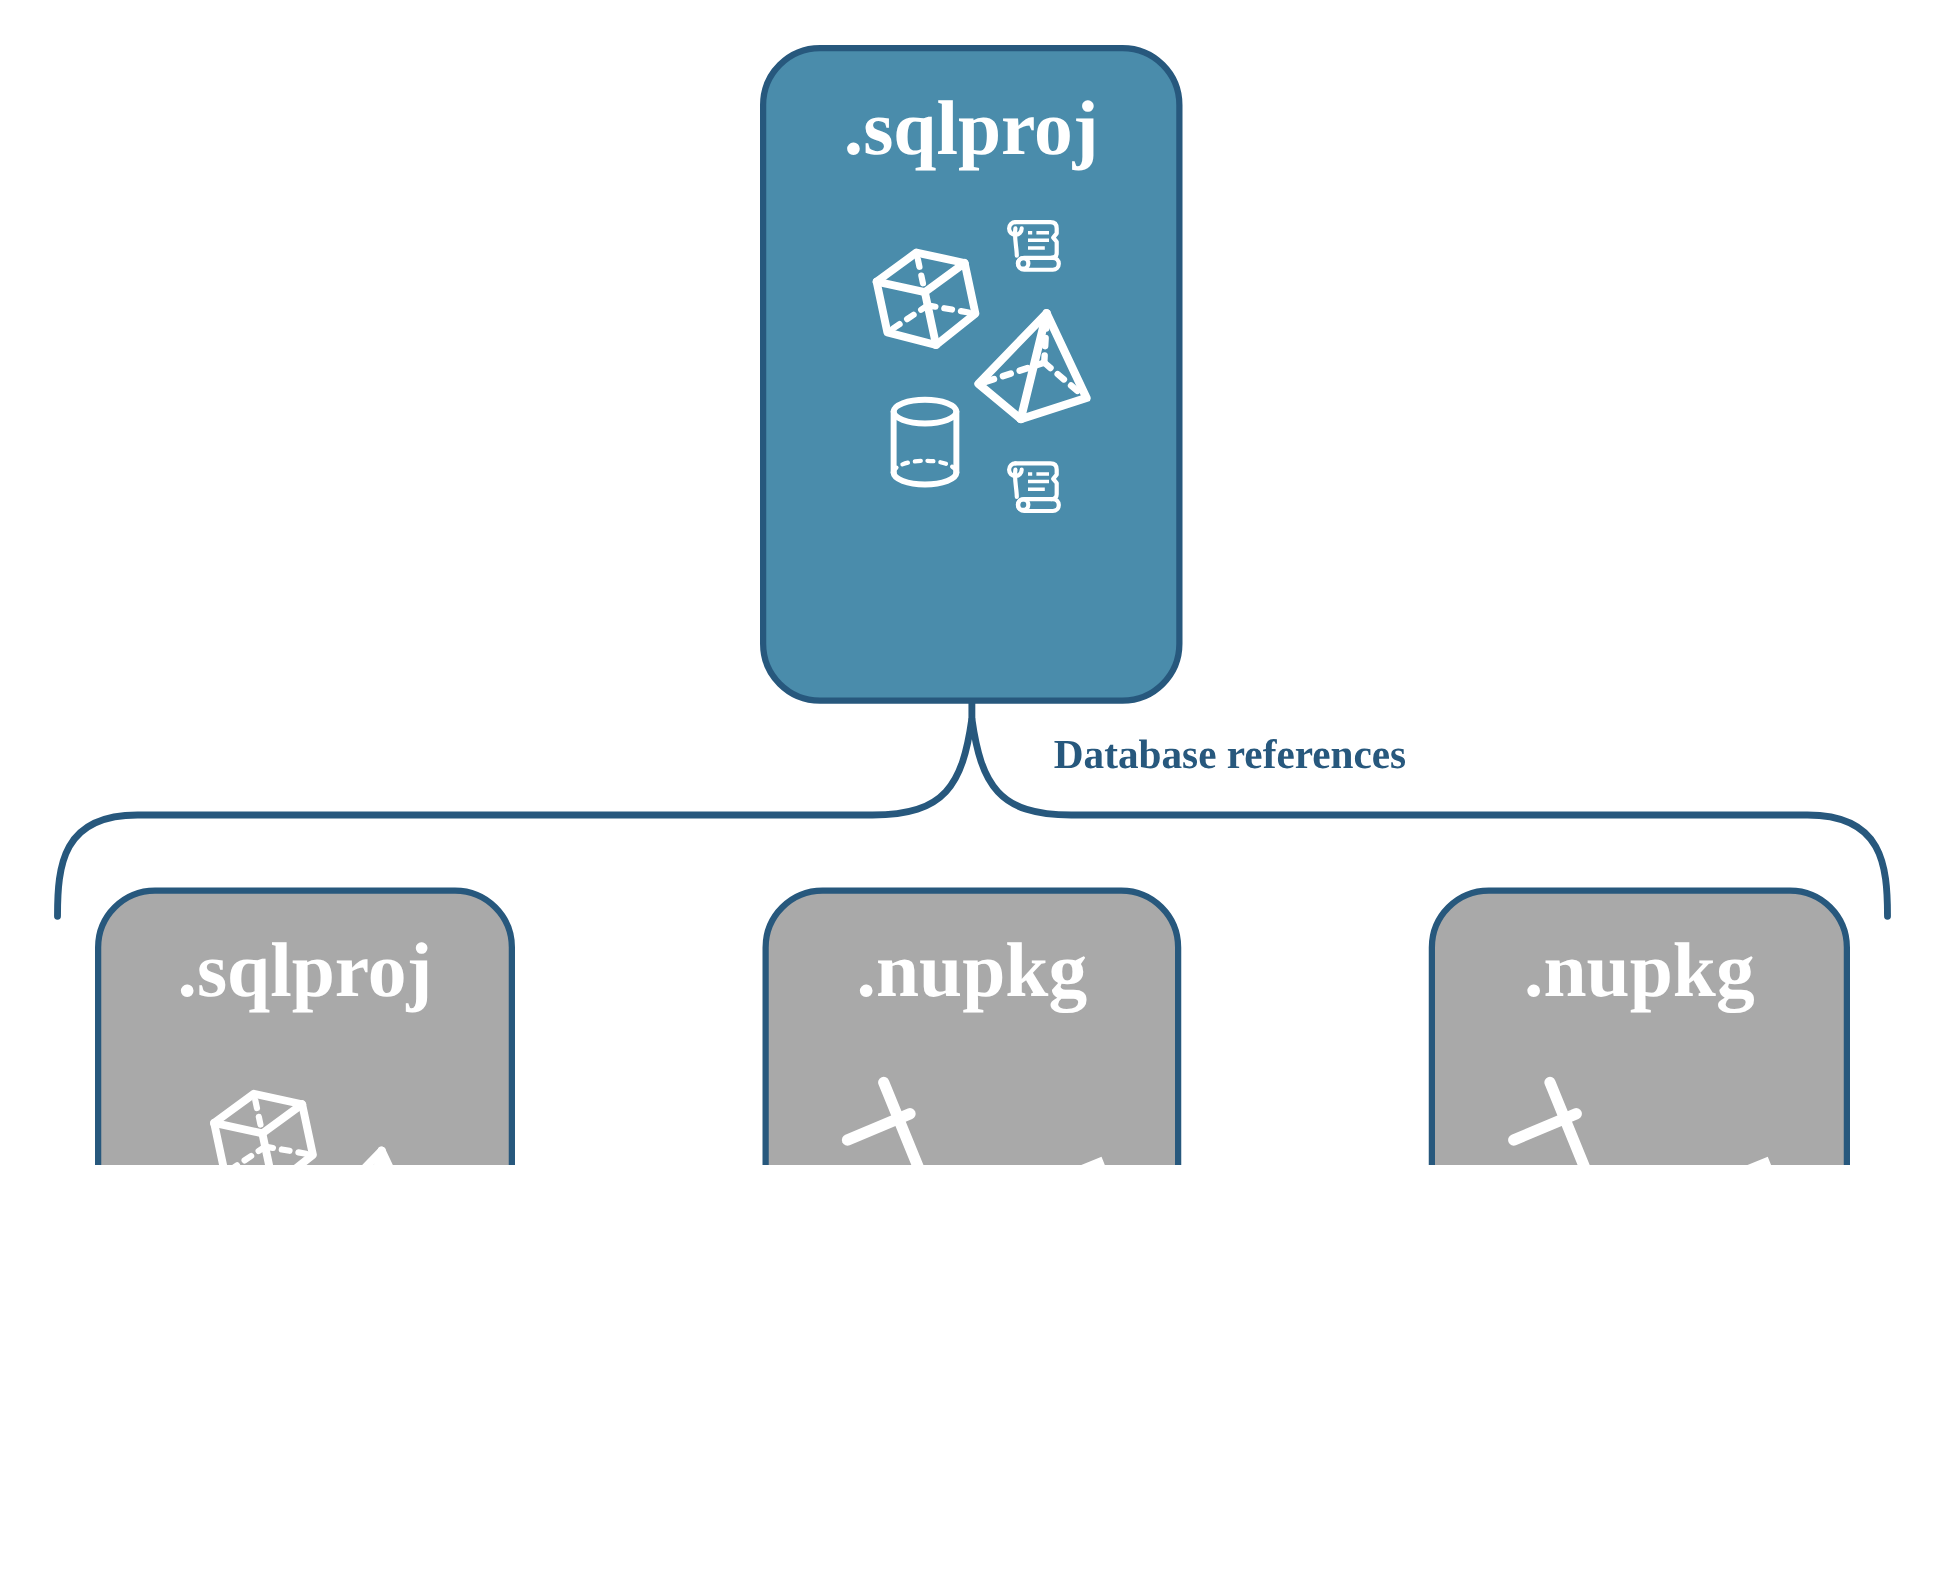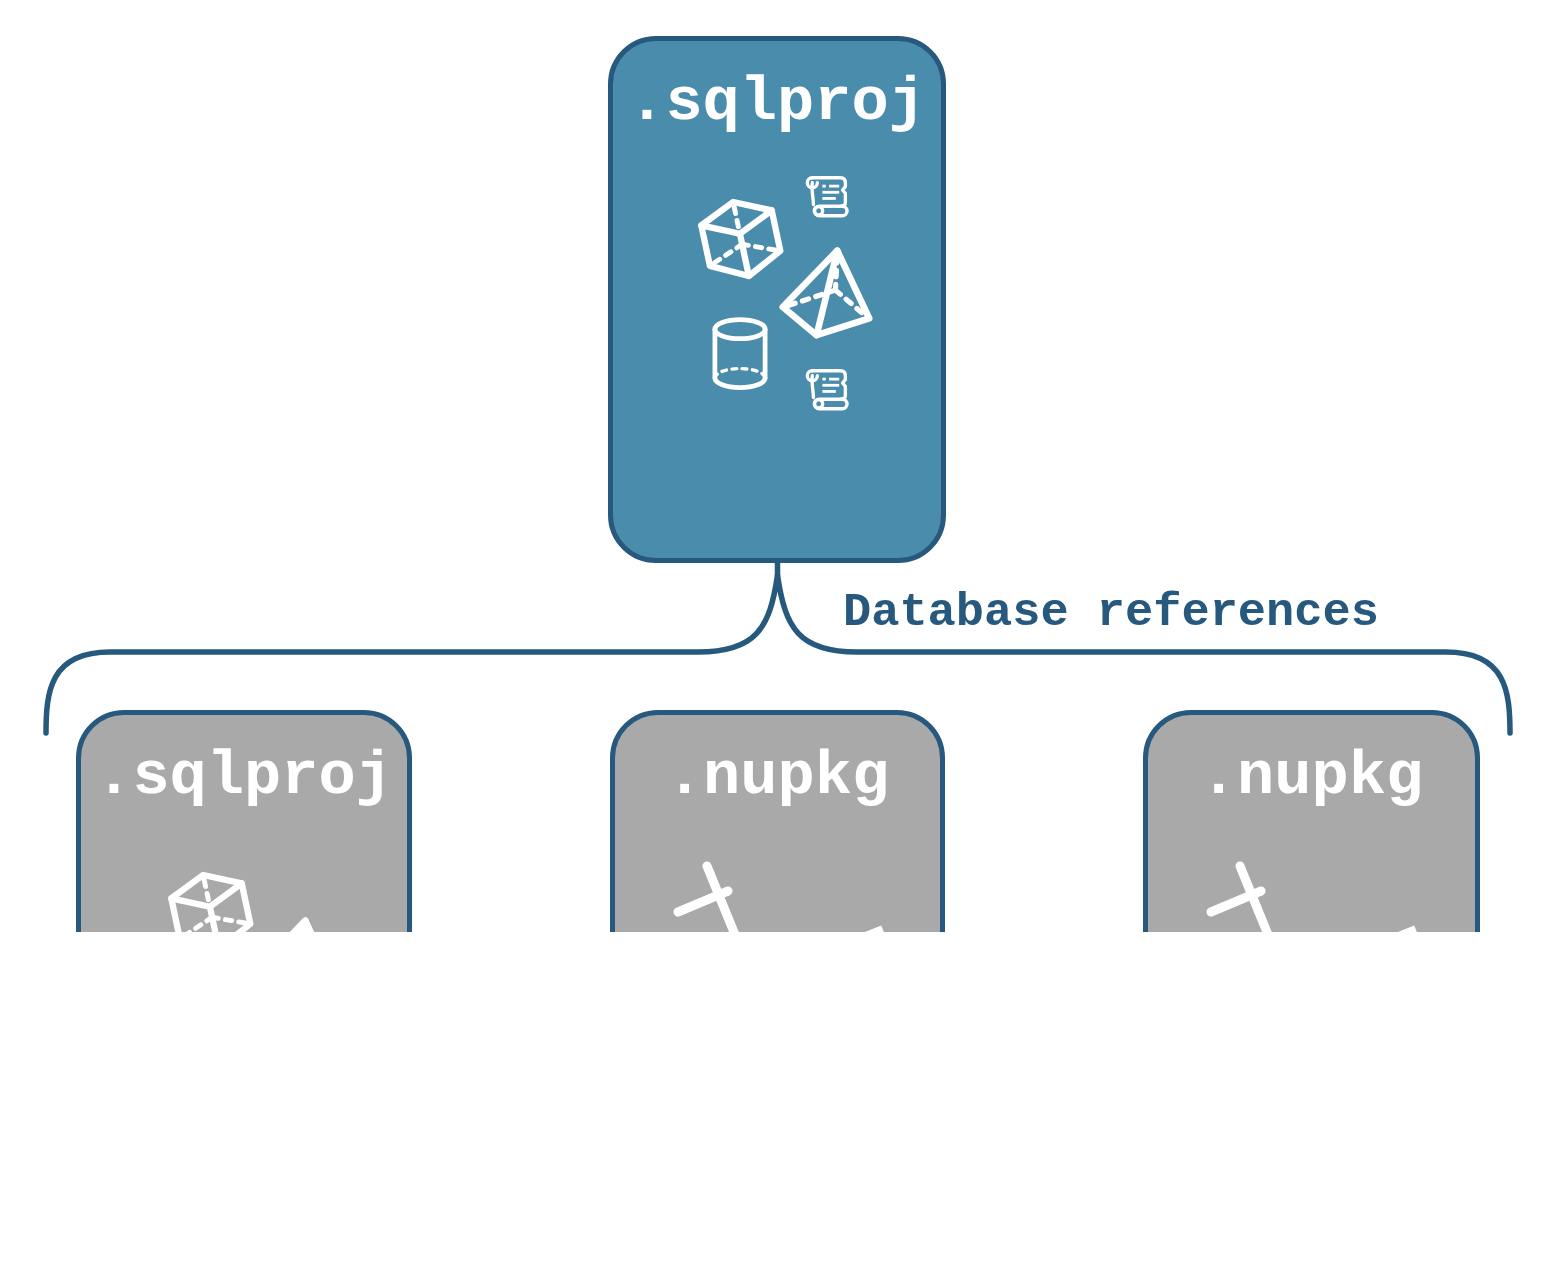--- a/index.html
+++ b/index.html
@@ -7,21 +7,21 @@
     --root-fill:#4A8CAB;
     --child-fill:#A9A9A9;
     --stroke:#27587D;
     --node-label:#ffffff;
   }
   html,body{margin:0;padding:0;background:var(--background);}
   .canvas{
     position:relative;
     width:1566px;height:932px;
     background:var(--background);
-    font-family:Liberation Mono, monospace;
+    font-family:Liberation Serif, serif;
     overflow:hidden;
   }
   .node{
     position:absolute;
     box-sizing:border-box;
     border:5px solid var(--stroke);
     border-radius:48px;
   }
   .node-root{background:var(--root-fill);}
   .node-child{background:var(--child-fill);}
@@ -37,21 +37,21 @@
   .icon{position:absolute;}
   .connector-svg{
     position:absolute;left:0;top:0;width:1566px;height:1274px;
     pointer-events:none;
   }
   .connector-label{
     position:absolute;
     left:843px;top:586px;
     color:var(--stroke);
     font-weight:bold;
-    font-size:47px;
+    font-size:33px;
     white-space:nowrap;
   }
   .defs-holder{position:absolute;width:0;height:0;overflow:hidden;}
 </style>
 </head>
 <body>
 
 <svg class="defs-holder" aria-hidden="true">
   <defs>
 

